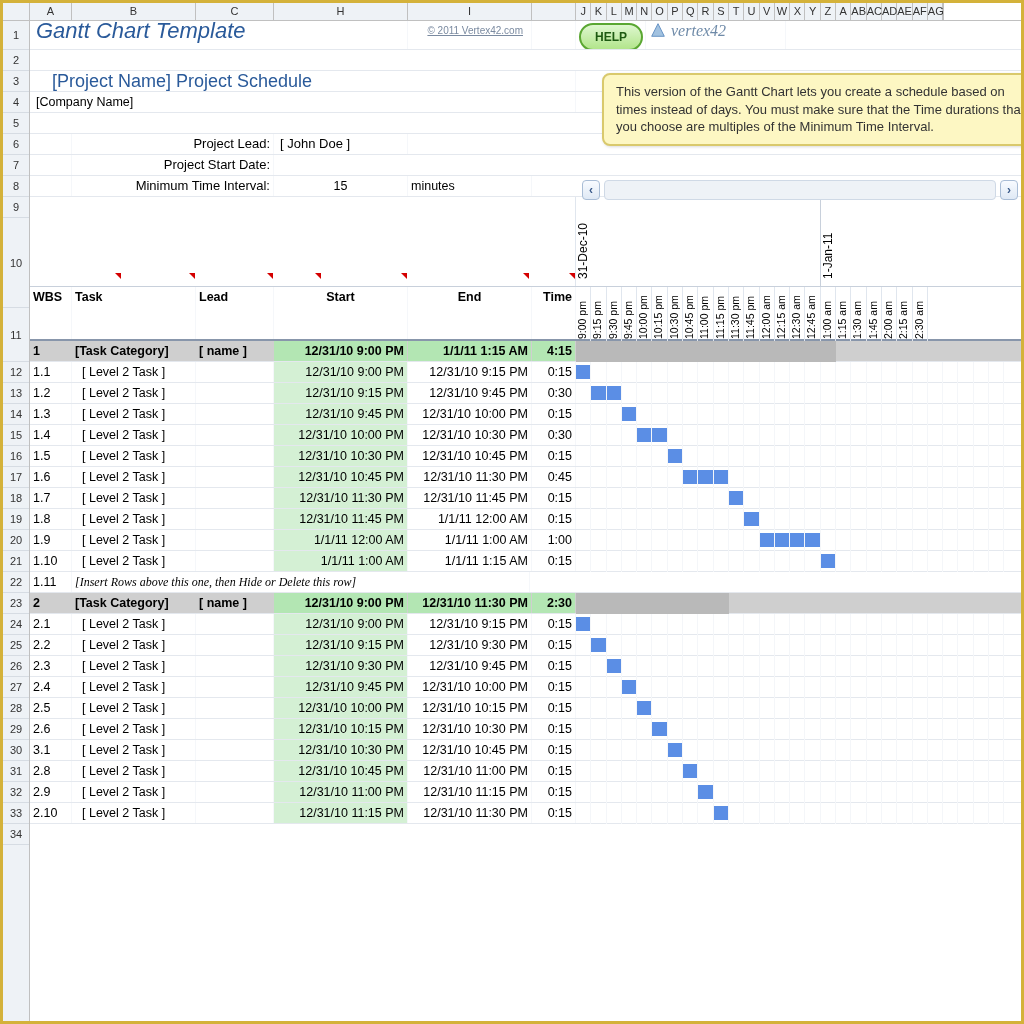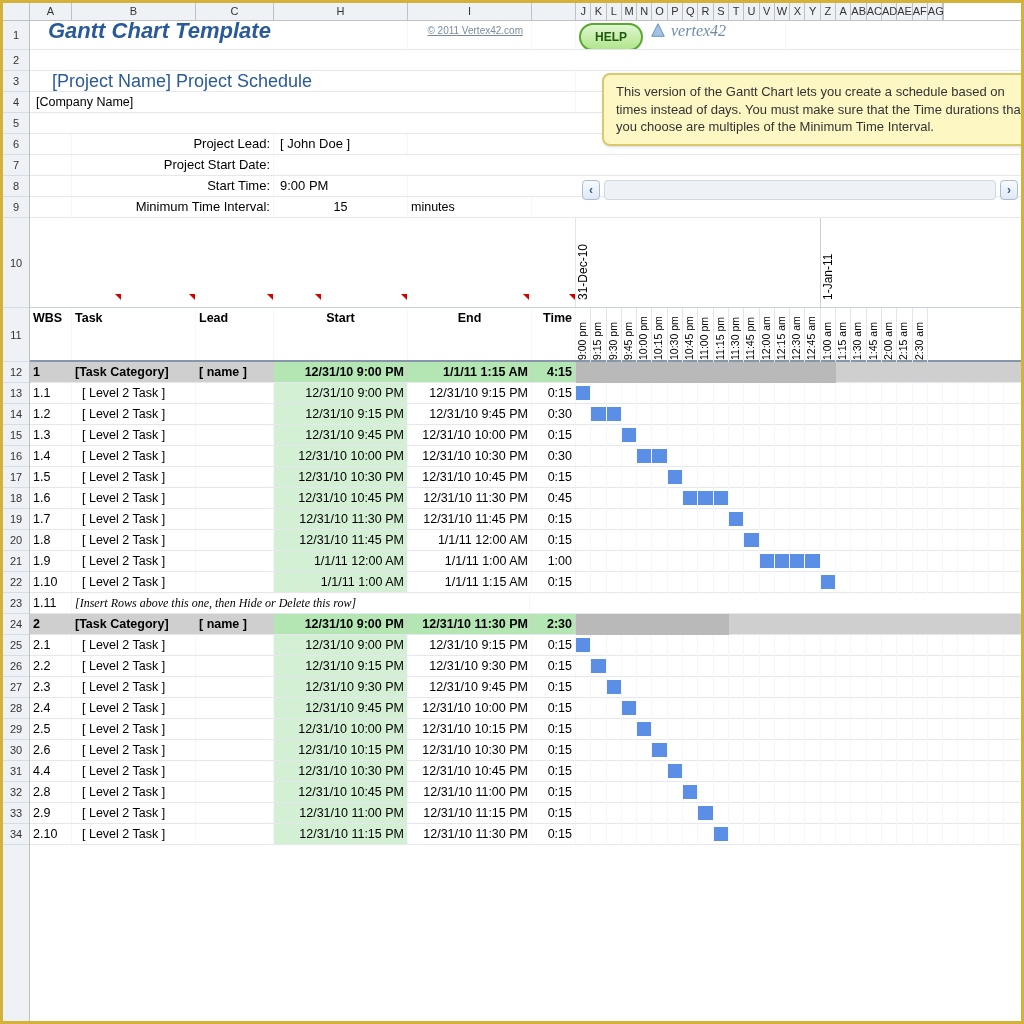--- a/index.html
+++ b/index.html
@@ -31,21 +31,21 @@
   .rownums div { height:21px; line-height:21px; text-align:center; font-size:11px; color:#333; border-bottom:1px solid #d6dce3; }
   .rownums .tall { height:90px; line-height:90px; }
   .rownums .mid  { height:54px; line-height:54px; }
   .grid { flex:1; position:relative; }
   .row { display:flex; height:21px; border-bottom:1px solid #e4e8ee; }
   .cell { border-right:1px solid #eef2f6; padding:0 3px; line-height:20px; white-space:nowrap; overflow:hidden; flex:0 0 auto; font-size:12.5px; }
   
   .top .cell { border-right:1px solid #f5f7fa; }
   
   .title-row1 { height:29px; }
-  .title-text { font-size:22px; font-weight:bold; font-style:italic; color:#2a5a9a; padding-left:18px; }
+  .title-text { font-size:22px; font-weight:normal; font-style:italic; color:#2a5a9a; padding-left:6px; }
   .copyright { font-size:10px; color:#7a8aa0; text-align:right; padding-right:8px; }
   .title-row3 .subtitle { font-size:18px; color:#2a5a9a; padding-left:22px; }
   .label-r { text-align:right; font-size:13px; }
   .val-l   { padding-left:6px; font-size:13px; }
   .rowH6, .rowH7, .rowH8, .rowH9 { font-size:13px; }
   
   .tri { position:absolute; width:0;height:0;border-top:6px solid #d40000;border-left:6px solid transparent; }
   
   .row10 { height:90px; }
   .vtext { writing-mode:vertical-rl; transform:rotate(180deg); font-size:12px; text-align:left; padding-top:6px; display:inline-block; height:88px; }
@@ -187,25 +187,20 @@
         <div class="cell c-a"></div>
         <div class="cell label-r" style="width:202px;">Project Lead:</div>
         <div class="cell val-l c-h">[ John Doe ]</div>
       </div>
 
       <div class="row rowH7">
         <div class="cell c-a"></div>
         <div class="cell label-r" style="width:202px;">Project Start Date:</div>
       </div>
 
-      <div class="row rowH8">
-        <div class="cell c-a"></div>
-        <div class="cell label-r" style="width:202px;">Start Time:</div>
-        <div class="cell val-l c-h">9:00 PM</div>
-      </div>
 
       <div class="row rowH9">
         <div class="cell c-a"></div>
         <div class="cell label-r" style="width:202px;">Minimum Time Interval:</div>
         <div class="cell c-h" style="text-align:center;">15</div>
         <div class="cell c-i" style="text-align:left;">minutes</div>
       </div>
 
       <div class="row row10" style="border-bottom:1px solid #c8d0db;">
         <div class="cell" style="width:546px;position:relative;border-right:1px solid #e0e6ee;">
@@ -938,21 +933,21 @@
               <div class="slot"></div>
               <div class="slot"></div>
               <div class="slot"></div>
               <div class="slot"></div>
               <div class="slot"></div>
               <div class="slot"></div>
               <div class="slot"></div>
             </div>
           </div>
           <div class="row">
-            <div class="cell c-a">4.4</div>
+            <div class="cell c-a">3.1</div>
             <div class="cell c-b" style="padding-left:10px;">[ Level 2 Task ]</div>
             <div class="cell c-c"></div>
             <div class="cell c-h shade-green2" style="text-align:right;">12/31/10 10:30 PM</div>
             <div class="cell c-i " style="text-align:right;">12/31/10 10:45 PM</div>
             <div class="cell c-t " style="text-align:right;">0:15</div>
             <div class="gantt-area">
               <div class="slot"></div>
               <div class="slot"></div>
               <div class="slot"></div>
               <div class="slot"></div>

